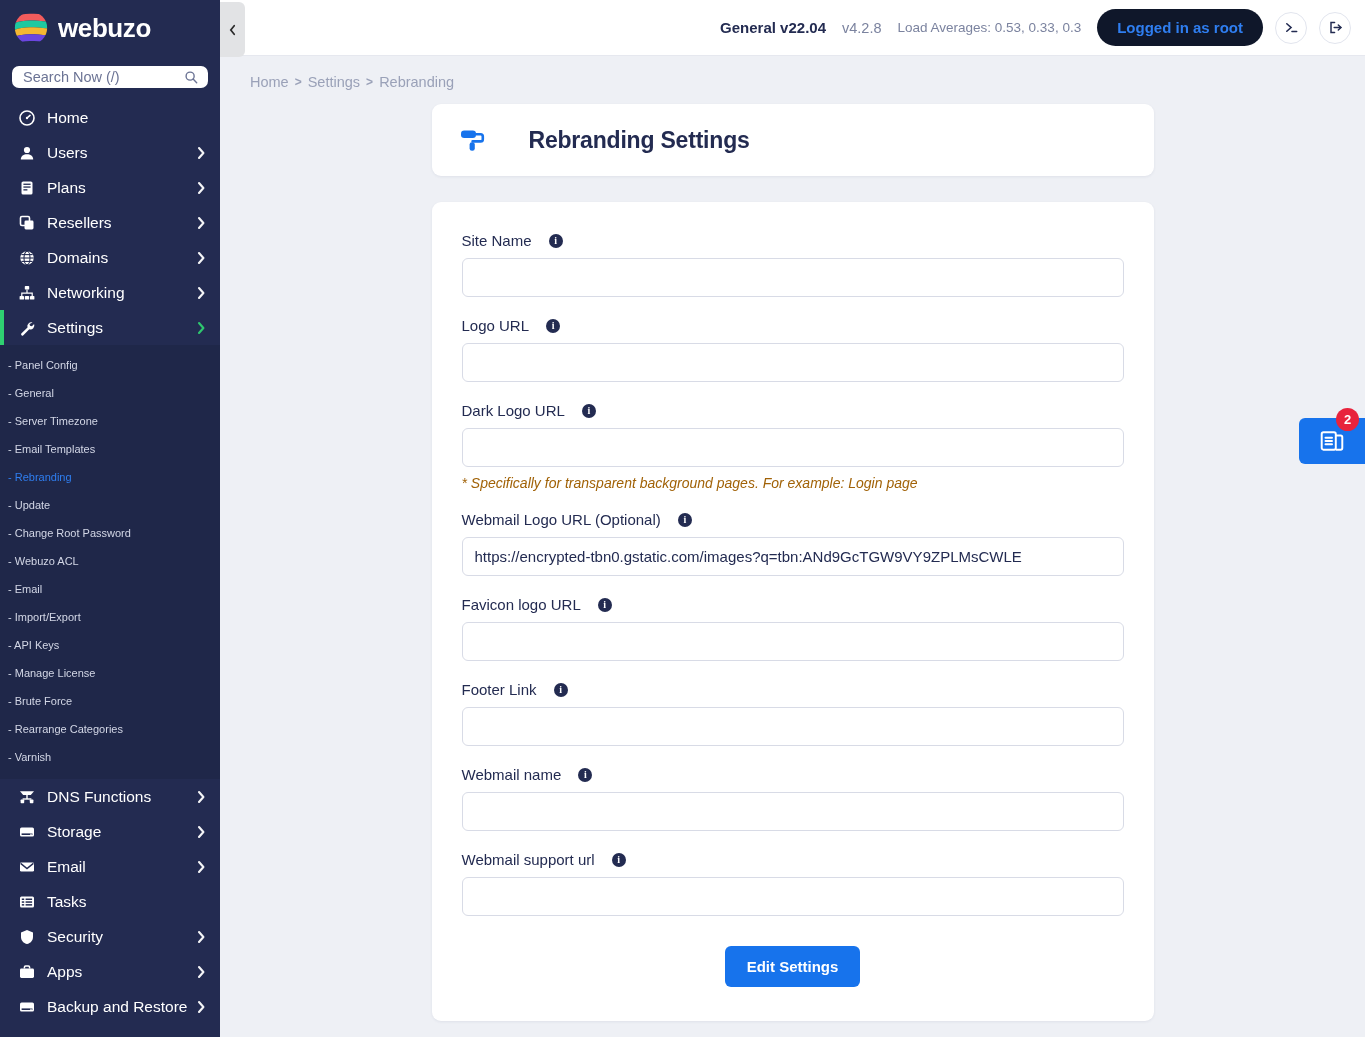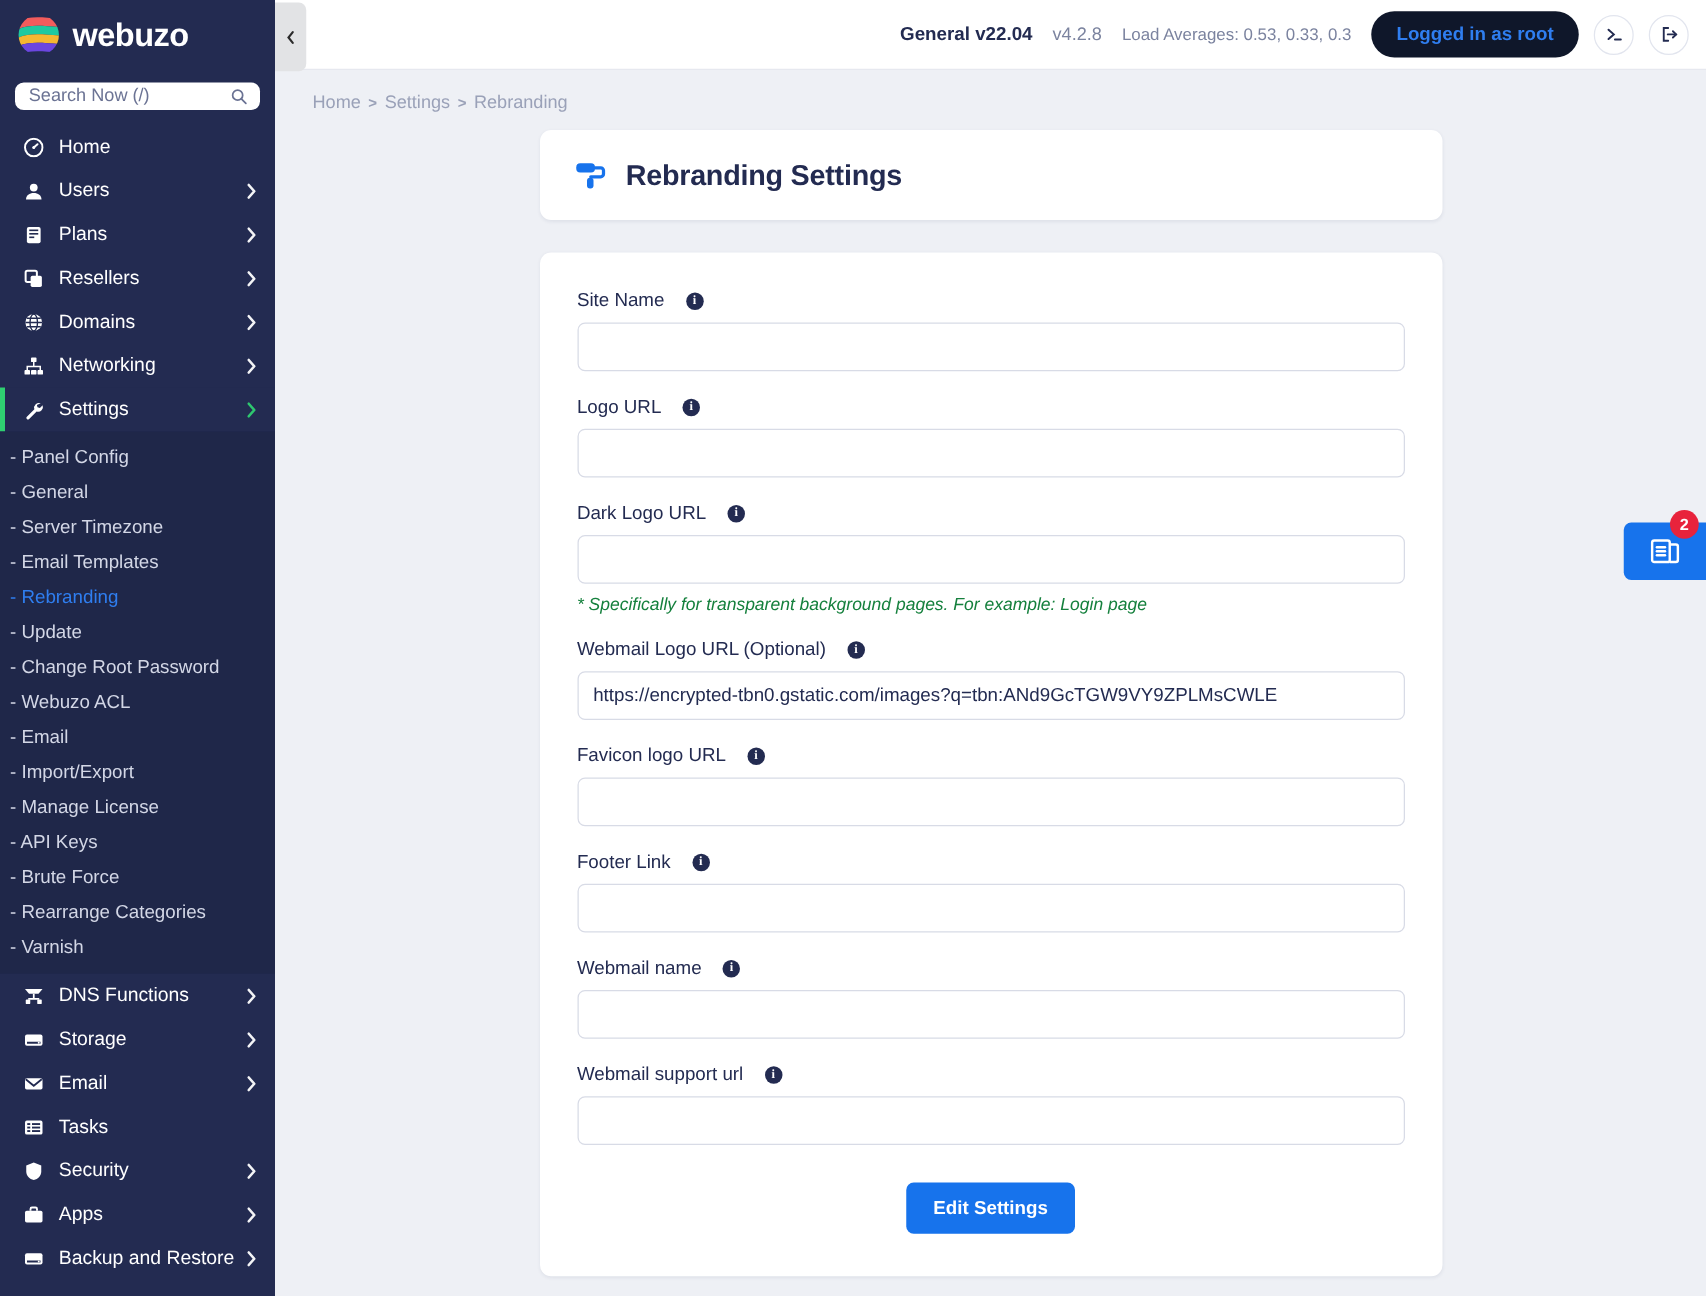--- a/index.html
+++ b/index.html
@@ -82,21 +82,21 @@
 
   .submenu {
     background: #1f2749;
     padding: 6px 0 8px 0;
   }
   .submenu-item {
     height: 28px;
     display: flex; align-items: center;
     padding-left: 8px;
     color: #d3d7e6;
-    font-size: 15px;
+    font-size: 11px;
     white-space: nowrap;
     cursor: pointer;
   }
   .submenu-item.sub-active { color: #2f7ef0; }
 
   
   #main {
     flex: 1; height: 1037px;
     position: relative;
     background: #eef0f5;
@@ -154,20 +154,21 @@
   }
   .card-header {
     background: #fff; border-radius: 9px;
     padding: 22px 28px;
     display: flex; align-items: center; gap: 13px;
     box-shadow: 0 1px 3px rgba(30,40,80,.07);
   }
   .card-header h1 {
     font-size: 23px; font-weight: 700; color: #232b51;
     letter-spacing: -0.2px;
+    margin-left: 28px;
   }
   .roller-icon { width: 28px; height: 28px; flex: 0 0 28px; }
 
   .card-body {
     background: #fff; border-radius: 9px;
     margin-top: 26px;
     padding: 30px 30px 34px 30px;
     box-shadow: 0 1px 3px rgba(30,40,80,.07);
   }
   .field { margin-bottom: 20px; }
@@ -189,21 +190,21 @@
   .field input {
     width: 100%; height: 39px;
     border: 1px solid #d8dbe6; border-radius: 6px;
     outline: none;
     font-family: "Liberation Sans", sans-serif;
     font-size: 15px; color: #232b51;
     padding: 0 12px;
     background: #fff;
   }
   .hint {
-    font-size: 14px; color: #15803d;
+    font-size: 14px; color: #a16207;
     font-style: italic;
     margin-top: 8px;
   }
   .btn-row { display: flex; justify-content: center; margin-top: 30px; }
   .btn-primary {
     background: #1773ec; color: #fff;
     border: 0; border-radius: 6px;
     font-family: "Liberation Sans", sans-serif;
     font-size: 15px; font-weight: 700;
     padding: 12px 22px;
@@ -358,22 +359,22 @@
       <div class="submenu-item">- Panel Config</div>
       <div class="submenu-item">- General</div>
       <div class="submenu-item">- Server Timezone</div>
       <div class="submenu-item">- Email Templates</div>
       <div class="submenu-item sub-active">- Rebranding</div>
       <div class="submenu-item">- Update</div>
       <div class="submenu-item">- Change Root Password</div>
       <div class="submenu-item">- Webuzo ACL</div>
       <div class="submenu-item">- Email</div>
       <div class="submenu-item">- Import/Export</div>
+      <div class="submenu-item">- API Keys</div>
       <div class="submenu-item">- Manage License</div>
-      <div class="submenu-item">- API Keys</div>
       <div class="submenu-item">- Brute Force</div>
       <div class="submenu-item">- Rearrange Categories</div>
       <div class="submenu-item">- Varnish</div>
     </div>
   <div id="nav-bottom">
       <div class="nav-item">
         <span class="ico">
           <svg viewBox="0 0 16 16" style="color:#fff">
             <path d="M1 2.2h14l-3.2 3.8H4.2z" fill="currentColor"></path>
             <path d="M8 6v4" stroke="currentColor" stroke-width="1.4"></path>

